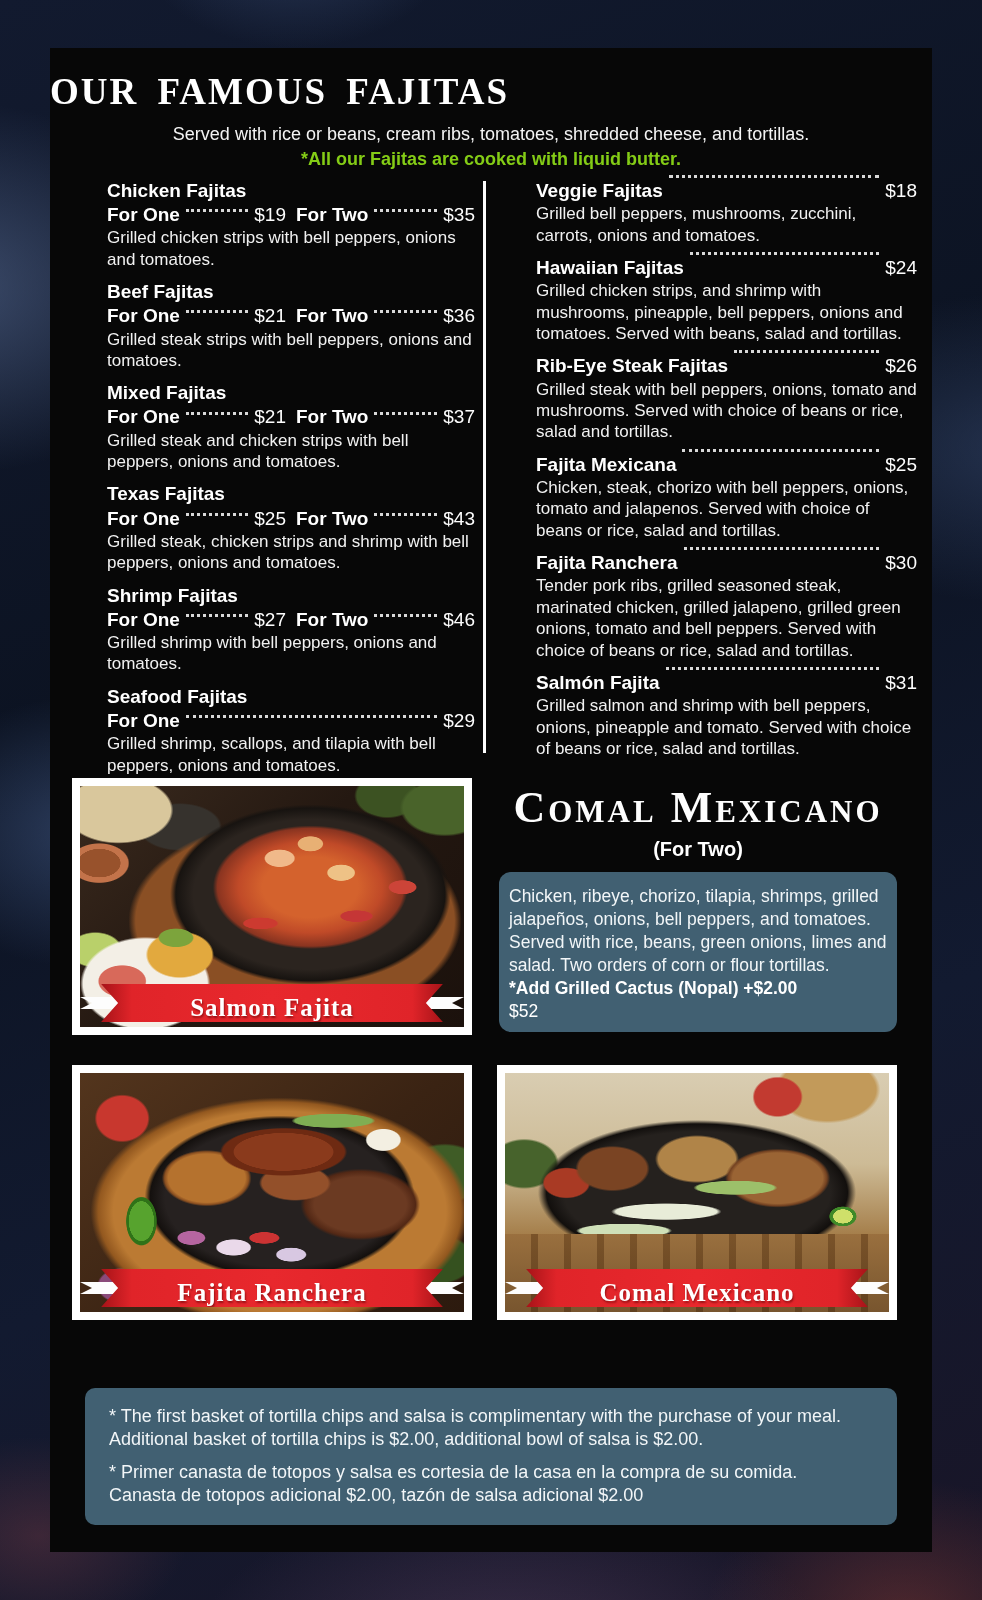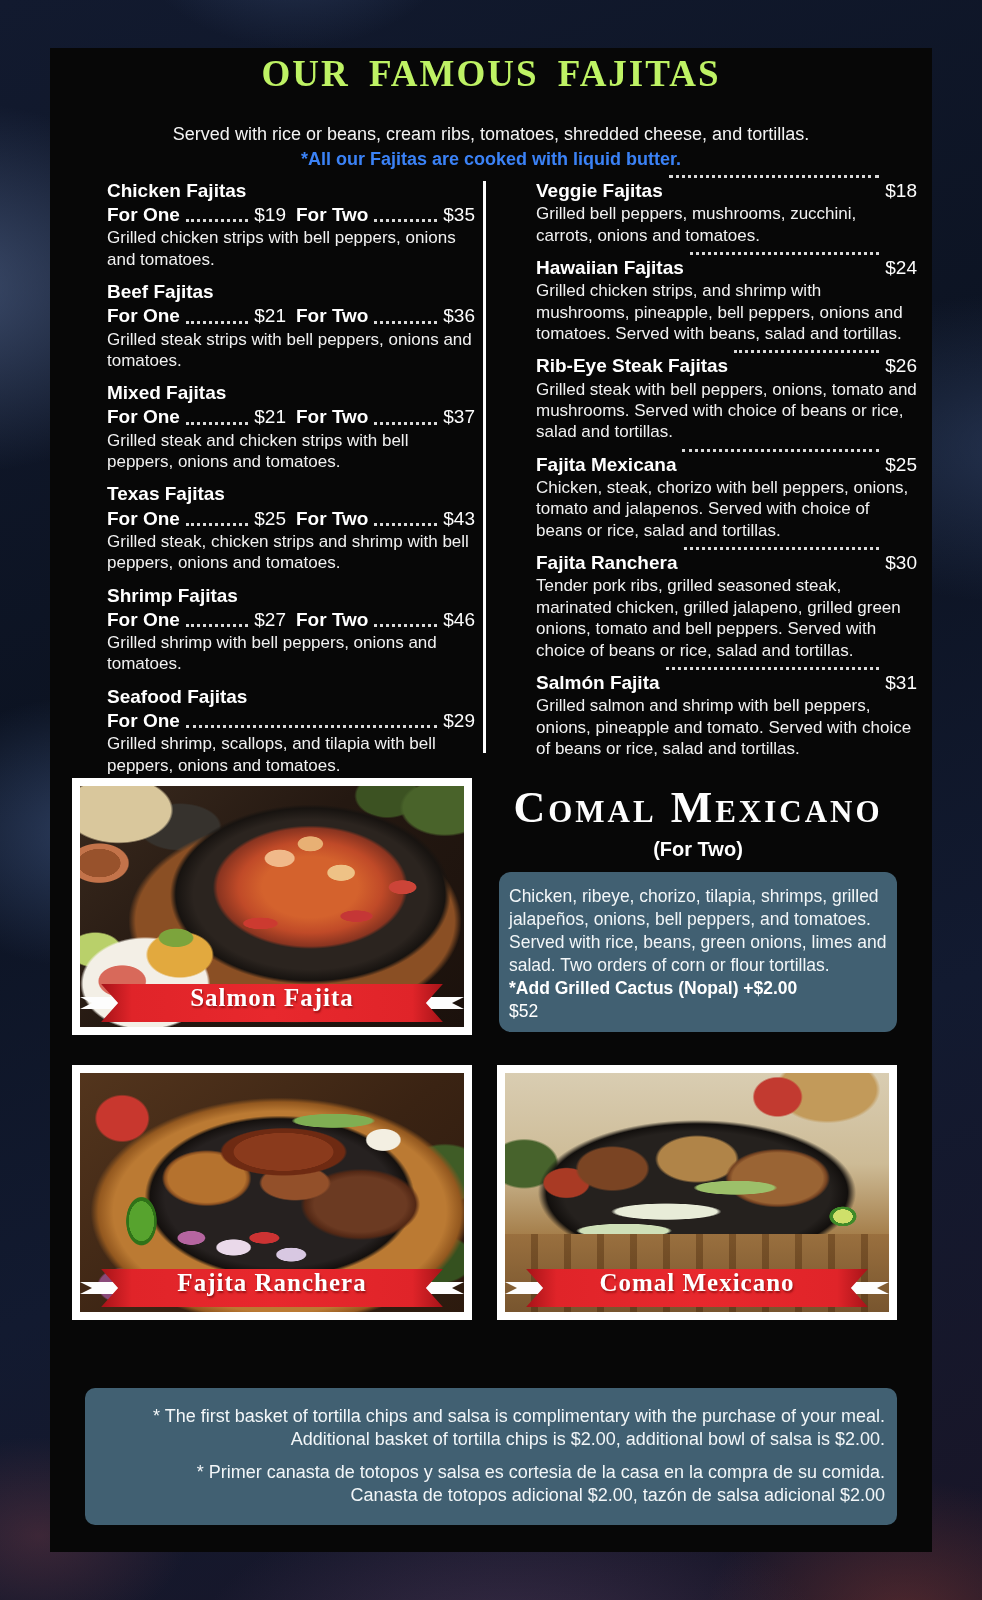--- a/index.html
+++ b/index.html
@@ -20,56 +20,56 @@
       radial-gradient(320px 220px at 92% 101%, rgba(150,64,54,.42), transparent 62%),
       radial-gradient(240px 160px at 4% 96%, rgba(120,60,70,.4), transparent 62%),
       linear-gradient(160deg, #121a2f 0%, #0c1322 38%, #121a30 68%, #191527 100%);
   }
   .panel {
     position:absolute; left:50px; top:48px; width:882px; height:1504px;
     background:#070707;
   }
   
   .page-title {
-    position:absolute; top:4px; left:0; width:100%; text-align:center;
+    position:absolute; top:22px; left:0; width:100%; text-align:left;
     font-family:"Liberation Serif", serif; font-weight:bold; font-size:37px;
-    letter-spacing:2px; word-spacing:8px; color:#bef264;
+    letter-spacing:2px; word-spacing:8px; color:#ffffff;
   }
   .sub1 { position:absolute; top:76px; left:0; width:100%; text-align:center; font-size:18px; color:#f4f4f4; }
-  .sub2 { position:absolute; top:101px; left:0; width:100%; text-align:center; font-size:18px; font-weight:bold; color:#3b82f6; }
+  .sub2 { position:absolute; top:101px; left:0; width:100%; text-align:center; font-size:18px; font-weight:bold; color:#84cc16; }
   
   .columns { position:absolute; top:131px; left:15px; width:852px; display:flex; }
   .col-left  { width:410px; }
   .divider   { width:3px; height:572px; background:#fdfdfd; margin:2px 8px 0 8px; }
   .col-right { flex:1; }
   .item { margin-bottom:10px;margin-left:42px; }
   .item-name { font-size:19px; font-weight:bold; line-height:1.22; }
   .price-row { display:flex; align-items:baseline; font-size:19px; line-height:1.22; margin-top:1px; }
-  .half { display:flex; flex:1; align-items:flex-end; }
+  .half { display:flex; flex:1; align-items:center; }
   .half + .half { margin-left:10px; }
   .plabel { font-weight:bold; white-space:nowrap; }
   .leader { flex:1; border-bottom:3px dotted #d8d8d8; margin:0 6px; transform:translateY(-4px); }
   .price  { white-space:nowrap; font-weight:normal; color:#fdfdfd; }
   .title-row { display:flex; align-items:flex-start; font-size:19px; line-height:1.22; }
   .desc { font-size:17px; line-height:1.26; color:#f1f1f1; margin-top:1px; }
   
   .photo {
     position:absolute; background:#fff; padding:8px;
   }
   .photo-inner { position:relative; width:100%; height:100%; overflow:hidden; }
   .ribbon { position:absolute; left:0; right:0; bottom:5px; height:38px; z-index:5; }
   .ribbon-white {
     position:absolute; left:0; right:0; top:13px; height:12px; background:#fdfdfd;
     clip-path:polygon(0 0,100% 0,calc(100% - 12px) 50%,100% 100%,0 100%,12px 50%);
   }
   .ribbon-band {
     position:absolute; left:5.5%; right:5.5%; top:0; height:38px;
     background:linear-gradient(90deg,#a61318 0%,#e02429 9%,#e8282d 50%,#e02429 91%,#a61318 100%);
     clip-path:polygon(0 0,100% 0,calc(100% - 17px) 50%,100% 100%,0 100%,17px 50%);
-    display:flex; align-items:flex-start; justify-content:center;
+    display:flex; align-items:flex-end; justify-content:center;
   }
   .ribbon-band span {
     font-family:"Liberation Serif", serif; font-weight:bold; font-size:25px;
     color:#fff; letter-spacing:1px; text-shadow:1px 2px 2px rgba(90,0,0,.55);
   }
   
   .comal-title {
     position:absolute; left:447px; top:734px; width:402px; text-align:center;
     font-family:"Liberation Serif", serif; font-weight:bold; font-variant:small-caps;
     font-size:44px; letter-spacing:3px; color:#fdfdfd;
@@ -81,22 +81,22 @@
   .comal-box {
     position:absolute; left:449px; top:824px; width:398px; height:160px;
     background:#416072; border-radius:12px; padding:13px 10px;
     text-align:left; font-size:17.5px; line-height:1.32; color:#f2f6f8;
   }
   .comal-box .addon { font-weight:bold; color:#fff; }
   .comal-box .cprice { color:#fff; }
   
   .footer-box {
     position:absolute; left:35px; top:1340px; width:812px; height:137px;
-    background:#416072; border-radius:10px; padding:17px 12px;
-    text-align:right; font-size:18px; line-height:1.3; color:#f2f6f8;
+    background:#416072; border-radius:10px; padding:17px 24px;
+    text-align:left; font-size:18px; line-height:1.3; color:#f2f6f8;
   }
   .footer-box .para { margin-bottom:9px; }
   
   .art-salmon {
     background:
       radial-gradient(42px 28px at 11% 81%, #d8695a 0 55%, transparent 58%),
       radial-gradient(30px 16px at 25% 63%, #7ca43c 0 55%, transparent 60%),
       radial-gradient(55px 38px at 26% 70%, #e2a93e 0 58%, transparent 62%),
       radial-gradient(100px 72px at 17% 82%, #f3efe6 0 62%, transparent 65%),
       radial-gradient(45px 30px at 4% 68%, #b9d06a 0 55%, transparent 60%),

